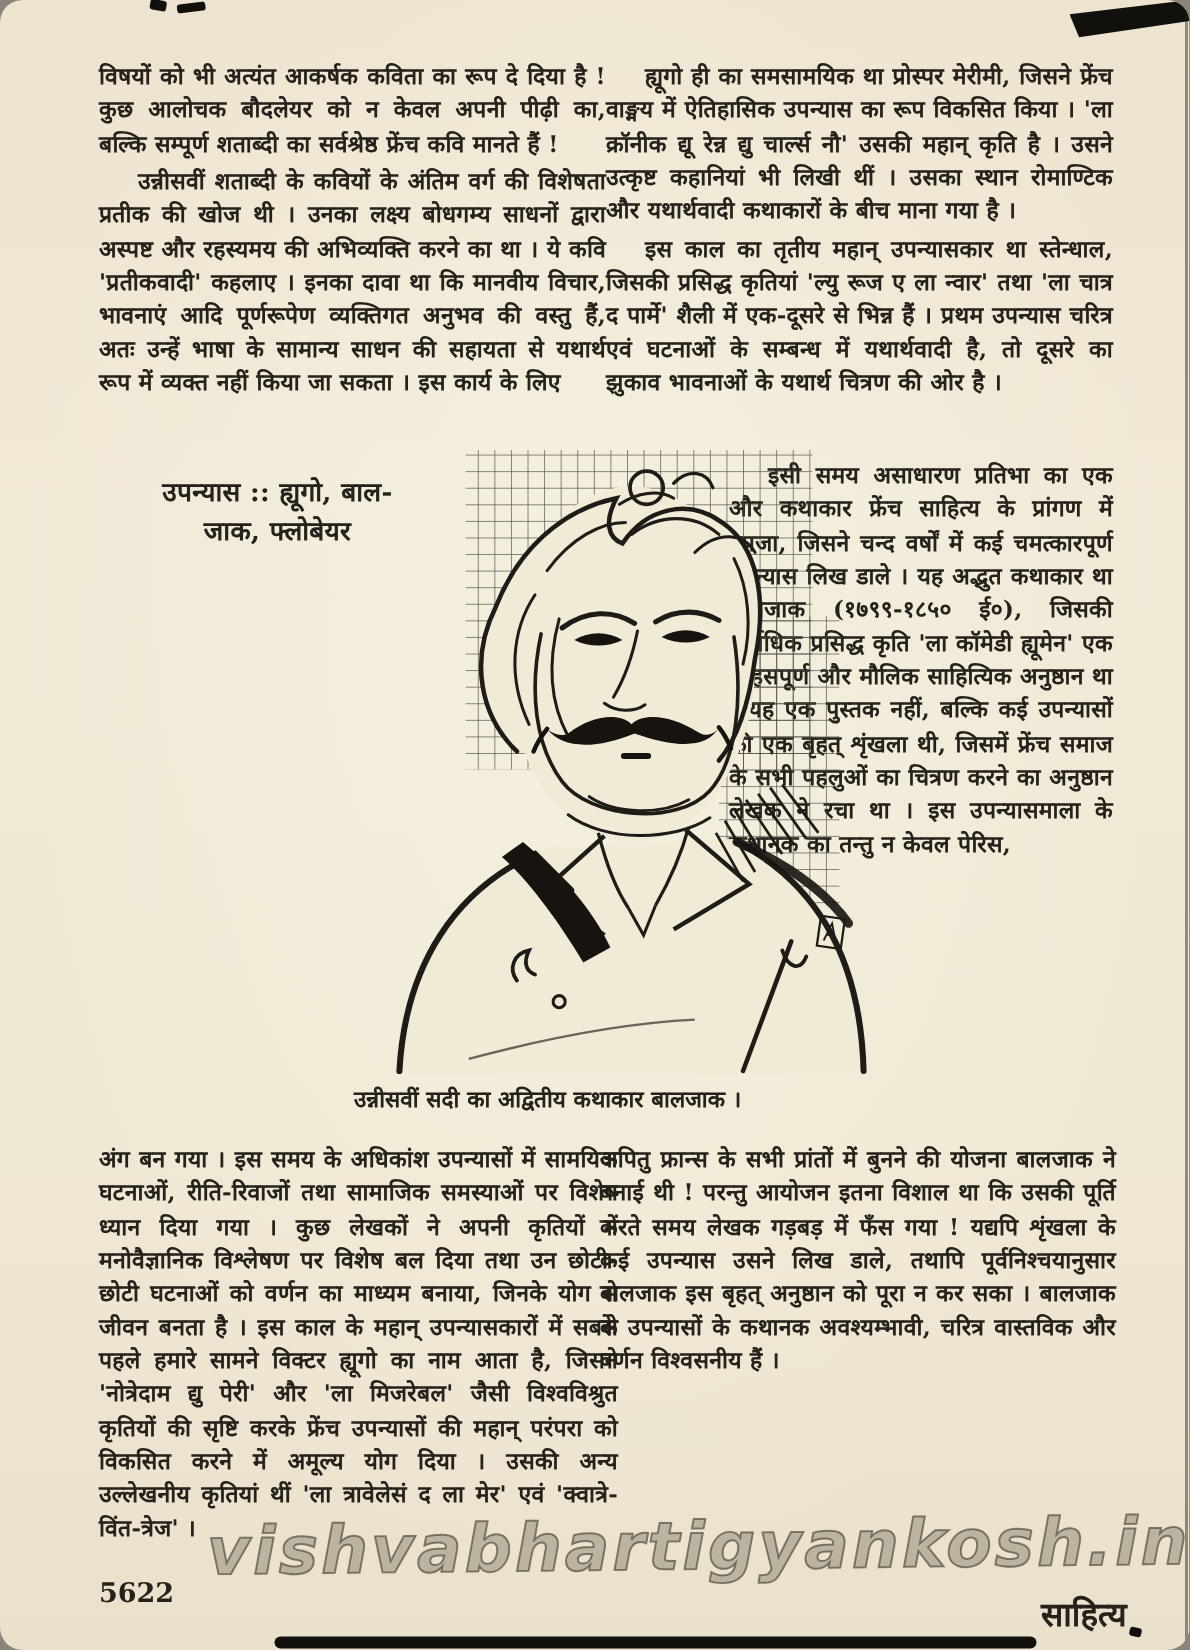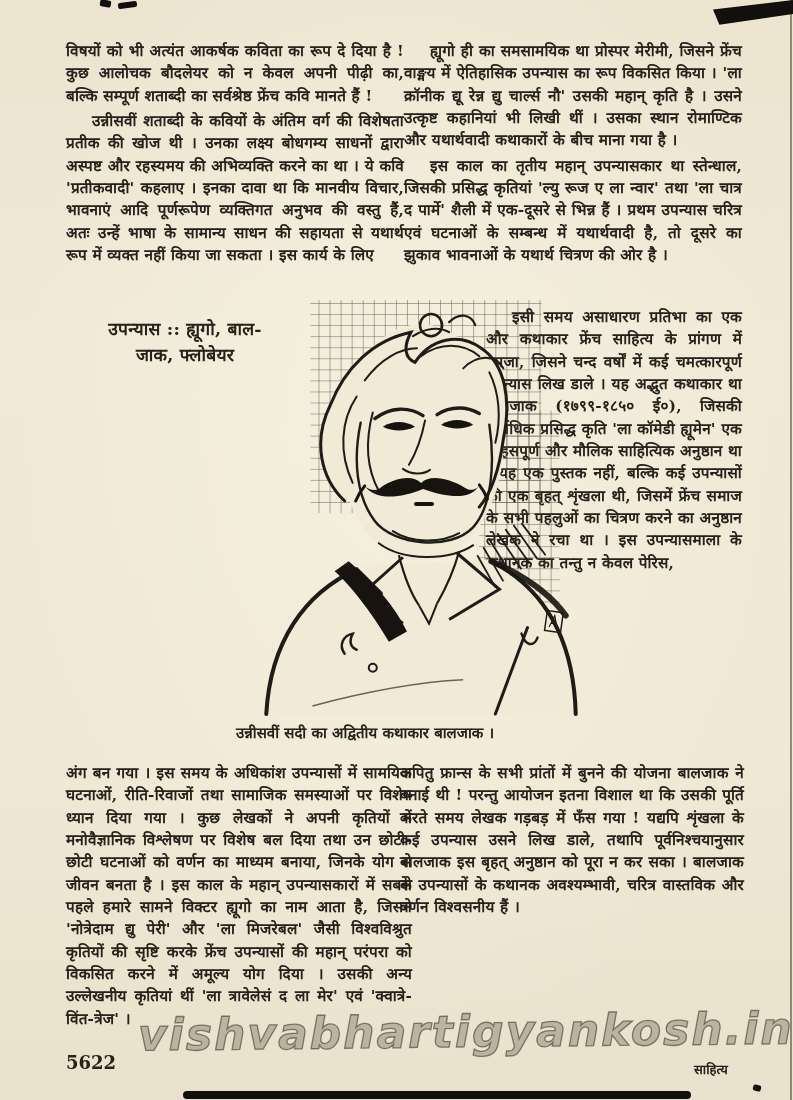--- a/index.html
+++ b/index.html
@@ -3,32 +3,33 @@
 <meta charset="utf-8">
 <style>
   html,body{margin:0;padding:0;background:#8a857a;}
   .page{
     position:relative;width:793px;height:1100px;overflow:hidden;
     background:
       radial-gradient(ellipse at 50% 40%, rgba(255,252,240,.35), rgba(0,0,0,0) 70%),
       linear-gradient(180deg,#ece4cf 0%,#f0e9d6 30%,#efe8d4 70%,#e9e1cc 100%);
     font-family:"DejaVu Serif","Liberation Serif",serif;
     color:#26211a;
+    border-radius:15px;
   }
   .col{position:absolute;text-align:justify;font-size:15.3px;line-height:1.46;
        font-weight:700;letter-spacing:.2px;}
   .col p{margin:0 0 3px 0;}
   .col p.ind{text-indent:26px;}
   .rail-heading{font-size:17.5px;text-align:center;line-height:1.5;
        margin:16px 0 10px 0;font-weight:700;}
   .figure-caption{position:absolute;left:236px;top:722px;width:360px;
        text-align:left;font-size:15px;font-weight:700;}
   .portrait{position:absolute;left:248px;top:292px;width:344px;height:424px;}
   .footer-pagenum{position:absolute;left:66px;top:1052px;font-size:18px;font-weight:700;}
-  .footer-section{position:absolute;left:694px;top:1060px;font-size:13px;font-weight:700;}
+  .footer-section{position:absolute;left:694px;top:1060px;font-size:22px;font-weight:700;}
   .watermark{
     position:absolute;left:138px;top:1006px;white-space:nowrap;z-index:5;
     font-family:"DejaVu Sans","Liberation Sans",sans-serif;
     font-style:italic;font-weight:700;font-size:44px;letter-spacing:2px;
     color:rgba(220,212,192,.28);
     -webkit-text-stroke:1.3px rgba(62,56,44,.6);
     text-shadow:0 0 1px rgba(62,56,44,.35);
     transform:rotate(-.6deg);pointer-events:none;
   }
   

